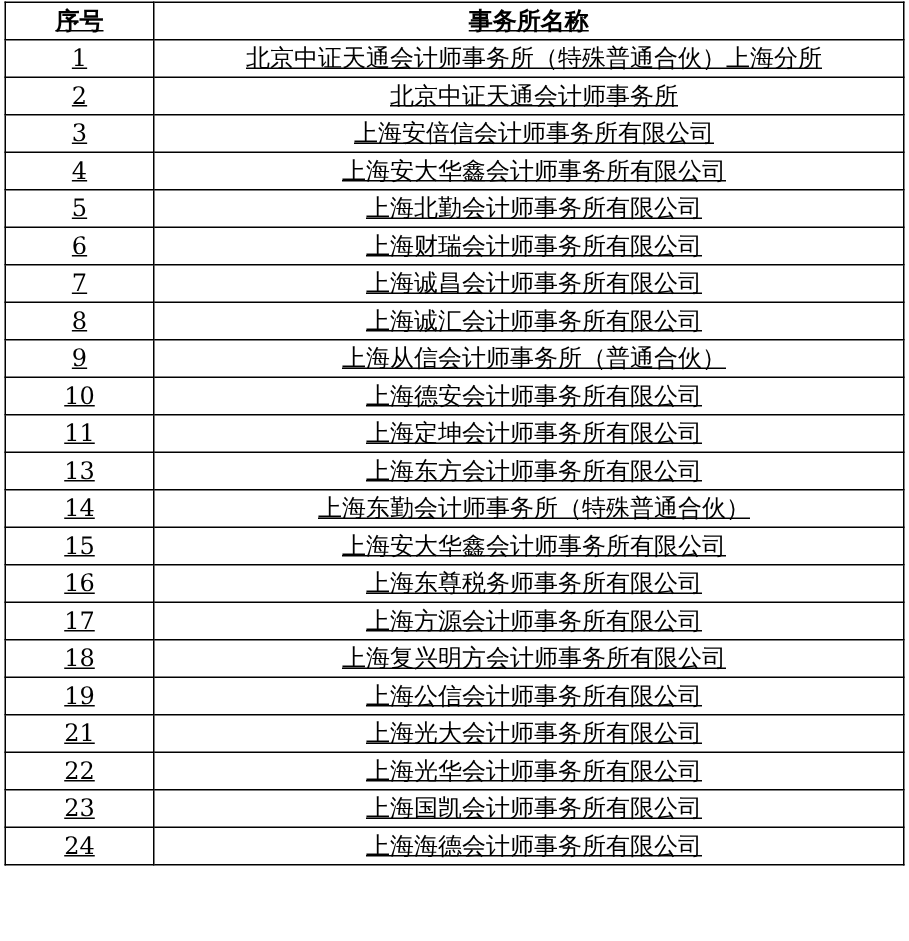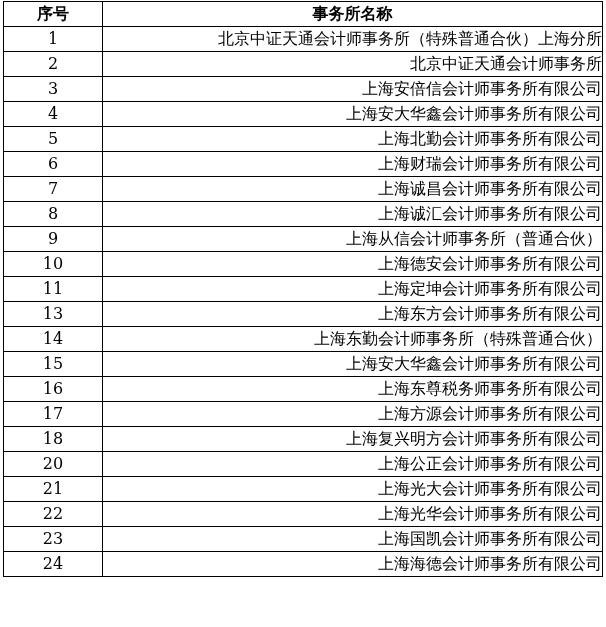--- a/index.html
+++ b/index.html
@@ -11,41 +11,42 @@
     height: 627px;
     background: #ffffff;
     overflow: hidden;
     font-family: "DejaVu Serif", "Liberation Serif", serif;
   }
   table.firm-table {
     border-collapse: collapse;
     table-layout: fixed;
     margin: 1px 12px 0 3px;
     width: 599px;
+    text-decoration: underline;
   }
   .firm-table th,
   .firm-table td {
     border: 1px solid #000000;
     height: 24px;
     font-size: 16px;
     line-height: 24px;
     padding: 0;
     color: #000000;
     white-space: nowrap;
     overflow: hidden;
   }
   .firm-table th {
     font-weight: bold;
     text-align: center;
   }
   .firm-table td.cell-no {
     text-align: center;
   }
   .firm-table td.cell-name {
-    text-align: right;
+    text-align: center;
     padding-left: 7px;
   }
   col.col-no { width: 99px; }
   col.col-name { width: 500px; }
 </style>
 </head>
 <body>
 
 <table class="firm-table">
   <colgroup>
@@ -121,22 +122,22 @@
       </tr>
       <tr>
         <td class="cell-no">17</td>
         <td class="cell-name">上海方源会计师事务所有限公司</td>
       </tr>
       <tr>
         <td class="cell-no">18</td>
         <td class="cell-name">上海复兴明方会计师事务所有限公司</td>
       </tr>
       <tr>
-        <td class="cell-no">20</td>
-        <td class="cell-name">上海公正会计师事务所有限公司</td>
+        <td class="cell-no">19</td>
+        <td class="cell-name">上海公信会计师事务所有限公司</td>
       </tr>
       <tr>
         <td class="cell-no">21</td>
         <td class="cell-name">上海光大会计师事务所有限公司</td>
       </tr>
       <tr>
         <td class="cell-no">22</td>
         <td class="cell-name">上海光华会计师事务所有限公司</td>
       </tr>
       <tr>

